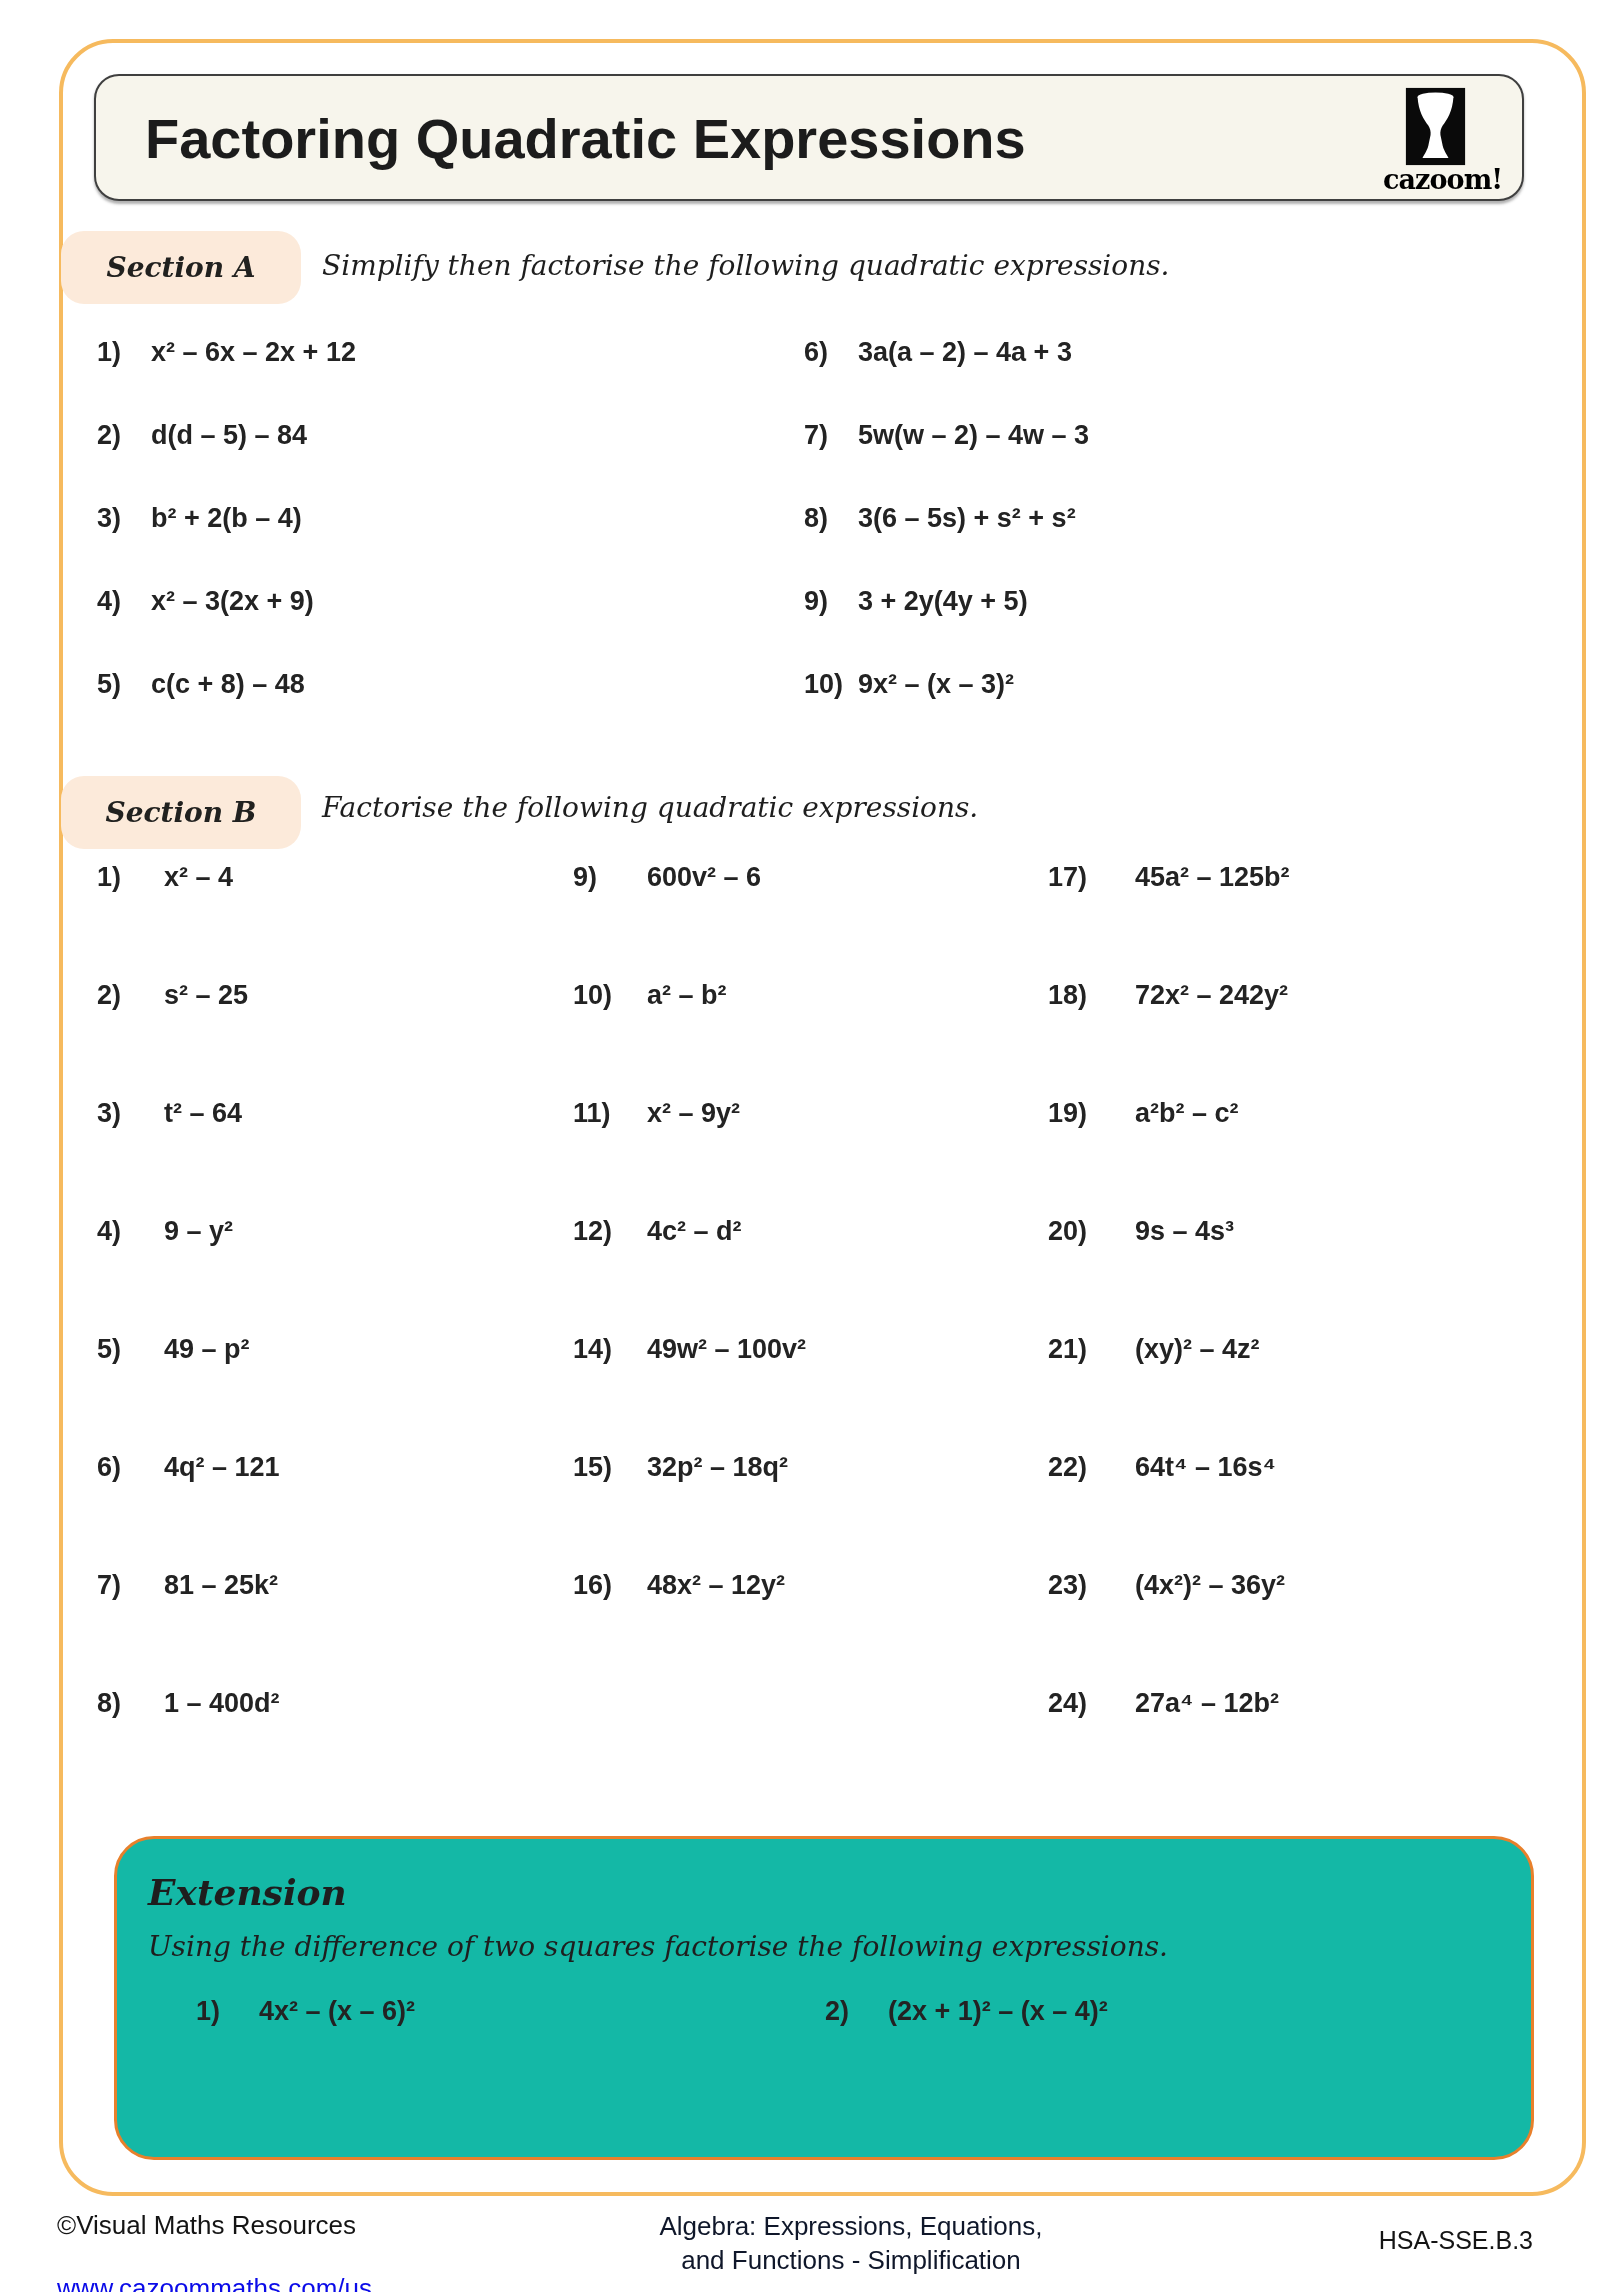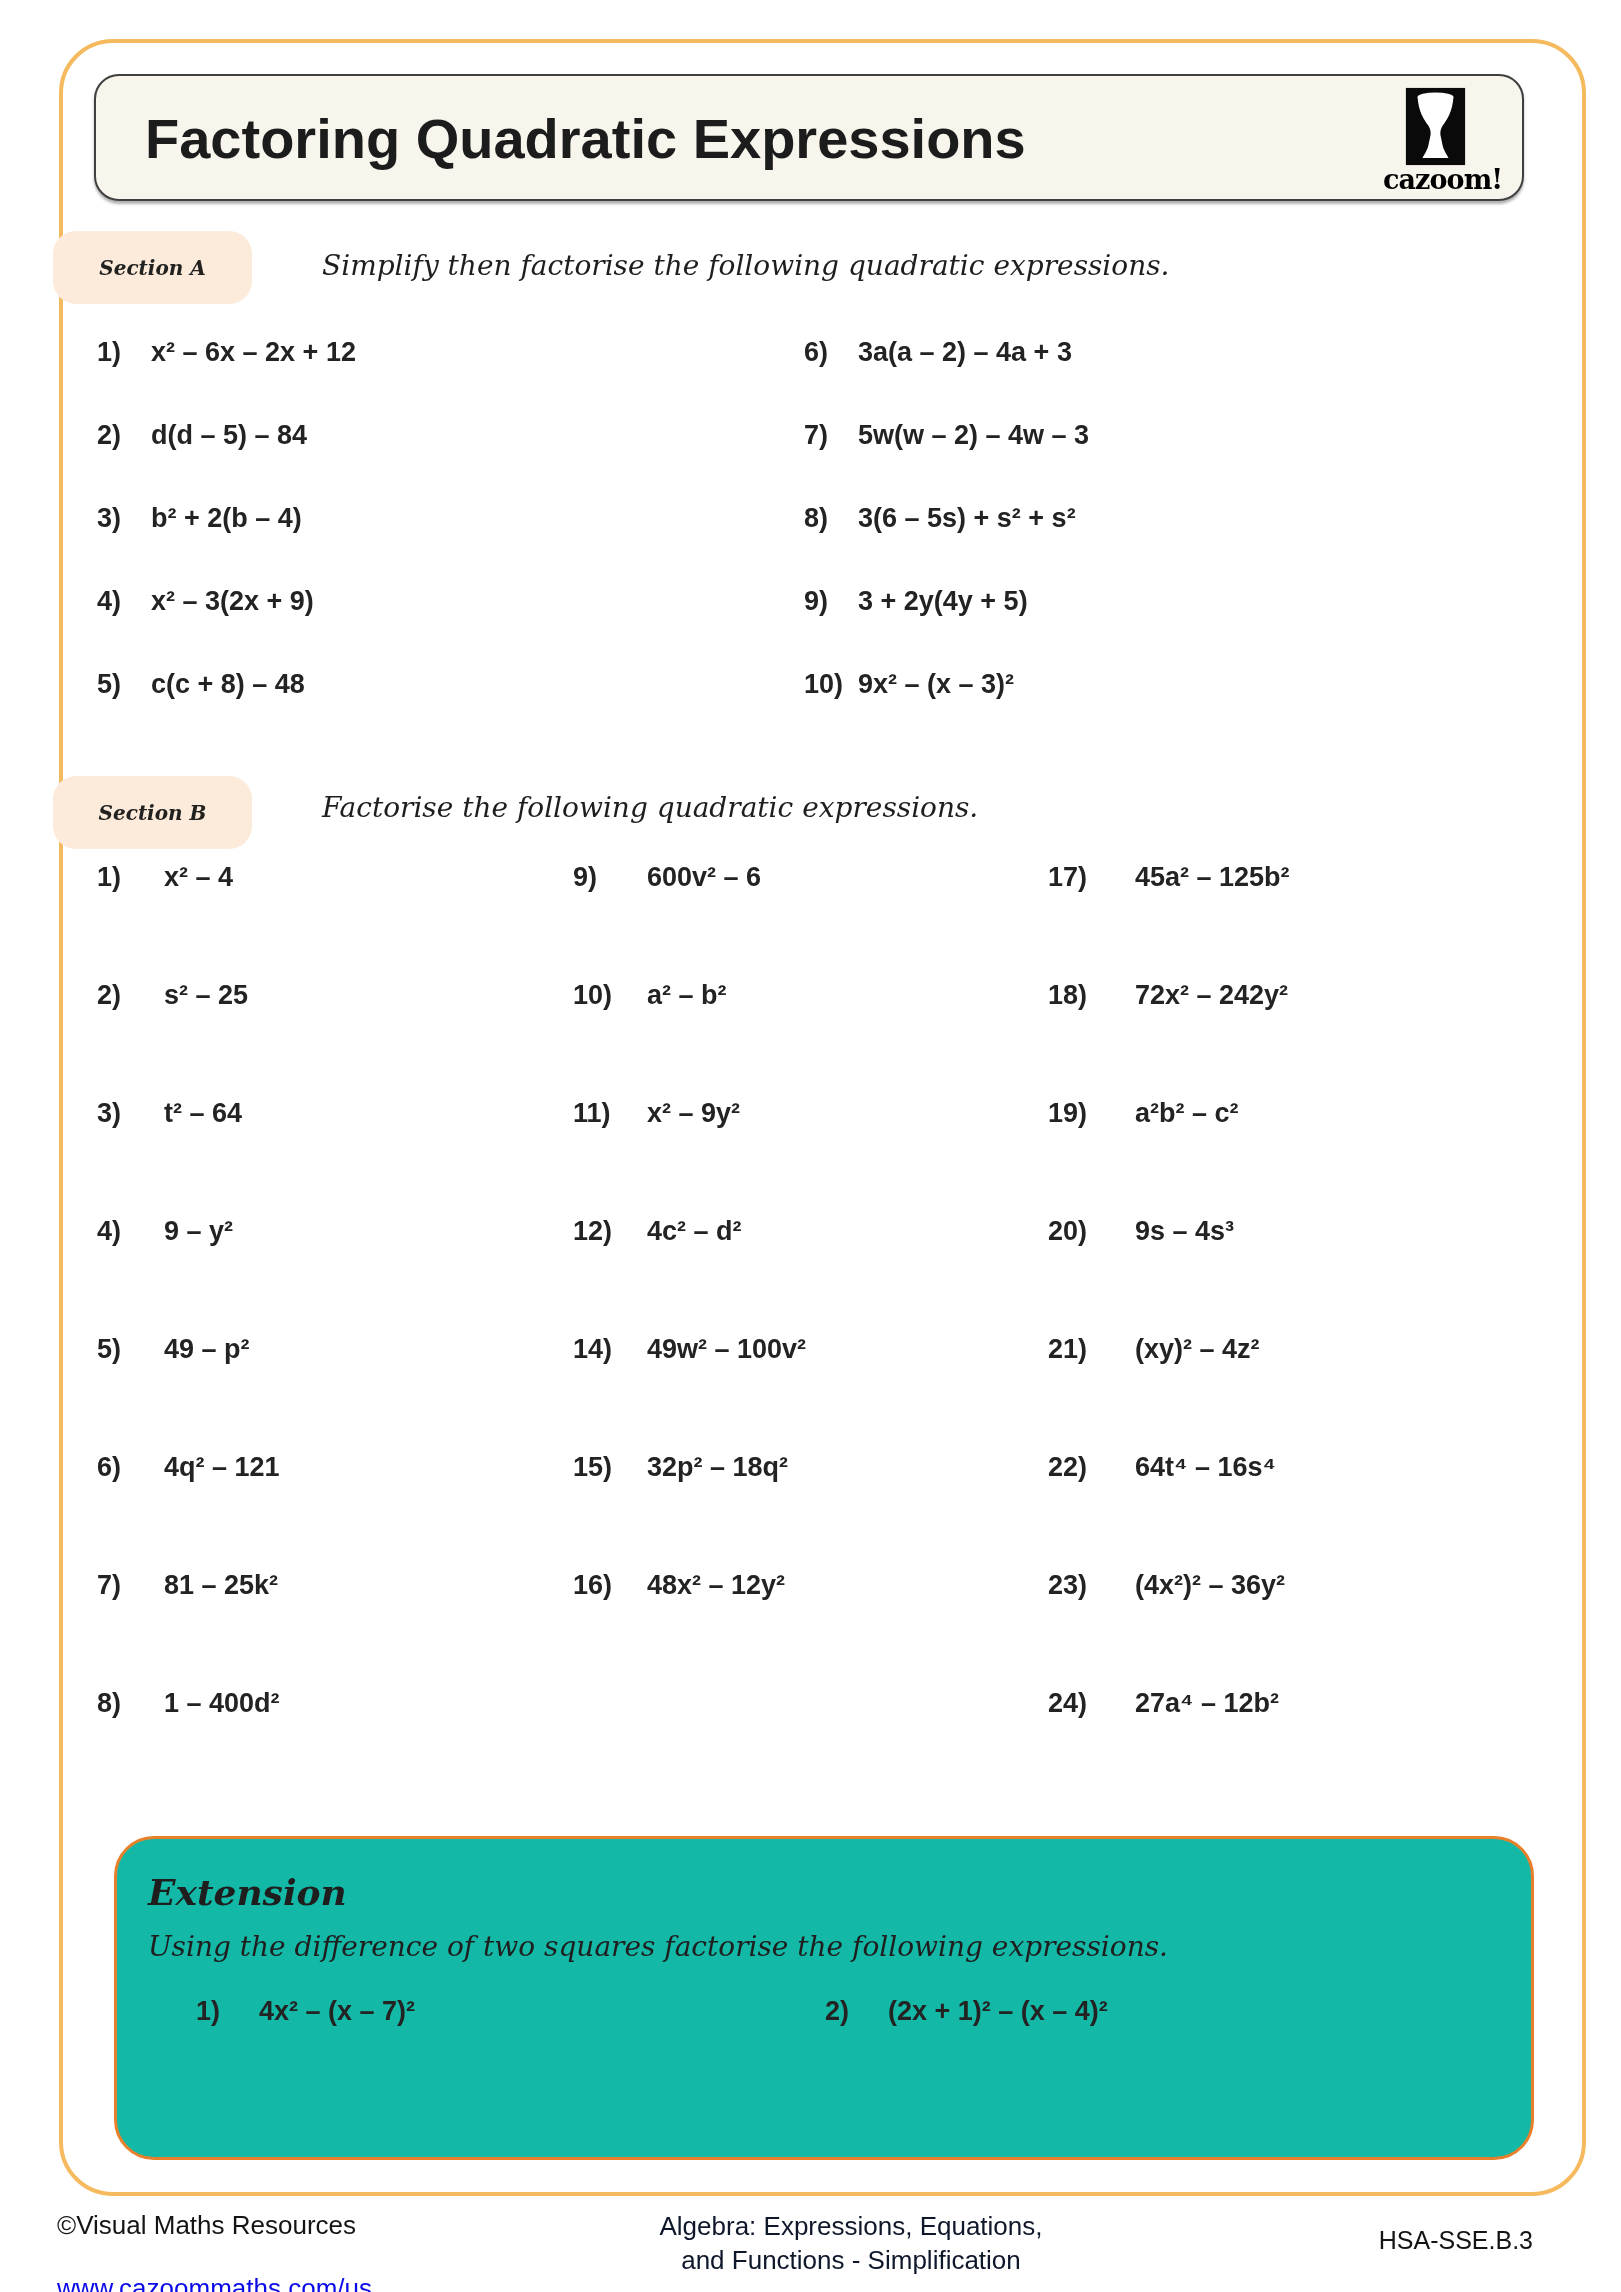--- a/index.html
+++ b/index.html
@@ -47,28 +47,28 @@
   .logo-text {
     font-family: "DejaVu Serif", "Liberation Serif", serif;
     font-weight: 700;
     font-size: 27px;
     letter-spacing: -0.9px;
     color: #000;
     margin-top: -1.8px;
   }
   .sec-label {
     position: absolute;
-    left: 53px;
-    width: 199px; height: 73px;
+    left: 61px;
+    width: 240px; height: 73px;
     background: #FCEADA;
     border-radius: 23px;
     display: flex; align-items: center; justify-content: center;
     font-family: "DejaVu Serif", "Liberation Serif", serif;
     font-weight: 700; font-style: italic;
-    font-size: 20px;
+    font-size: 28px;
     color: #21211F;
   }
   .instruction {
     position: absolute;
     left: 322px;
     font-family: "DejaVu Serif", "Liberation Serif", serif;
     font-style: italic;
     font-size: 28px;
     line-height: 36px;
     color: #1E1E1E;
@@ -326,21 +326,21 @@
       <span class="num nw97">24)</span>
       <span>27a⁴ – 12b²</span>
     </div>
   </div>
 
   <div class="ext-box">
     <div class="ext-title">Extension</div>
     <div class="ext-instr">Using the difference of two squares factorise the following expressions.</div>
     <div class="prob ext-prob ext-p1">
       <span class="num nw70">1)</span>
-      <span>4x² – (x – 7)²</span>
+      <span>4x² – (x – 6)²</span>
     </div>
     <div class="prob ext-prob ext-p2">
       <span class="num nw70">2)</span>
       <span>(2x + 1)² – (x – 4)²</span>
     </div>
   </div>
 
   <div class="f-copy">©Visual Maths Resources</div>
   <a class="f-link">www.cazoommaths.com/us</a>
   <div class="f-center">

